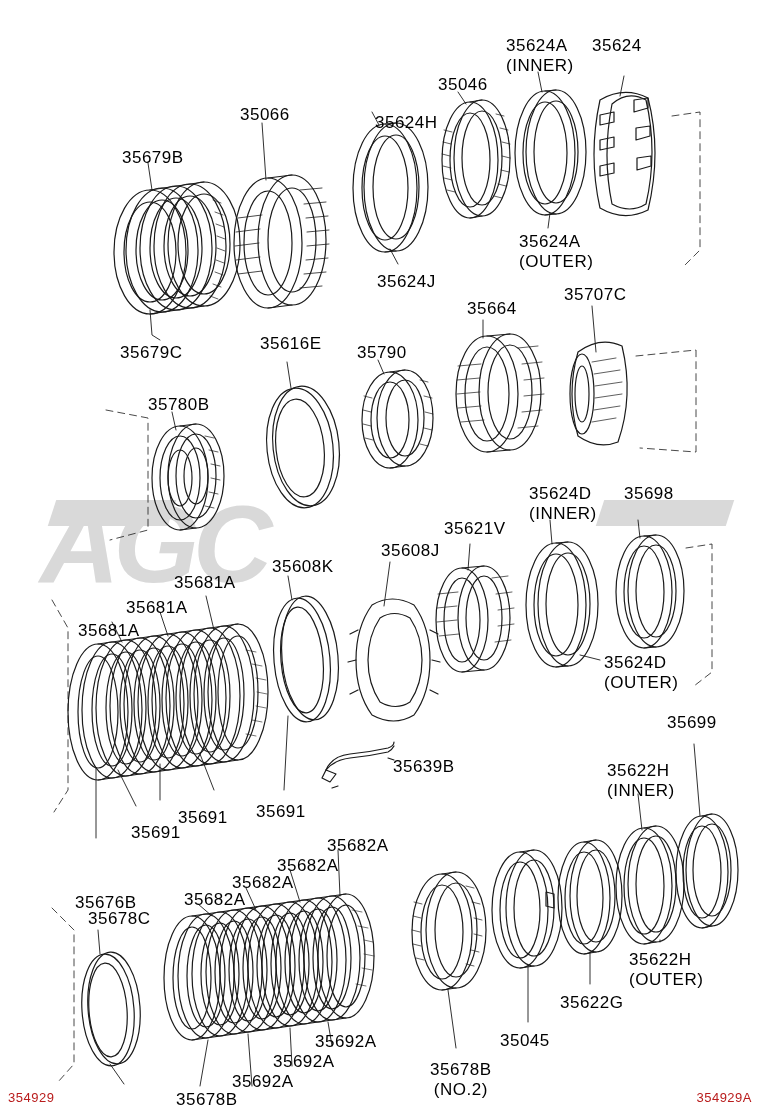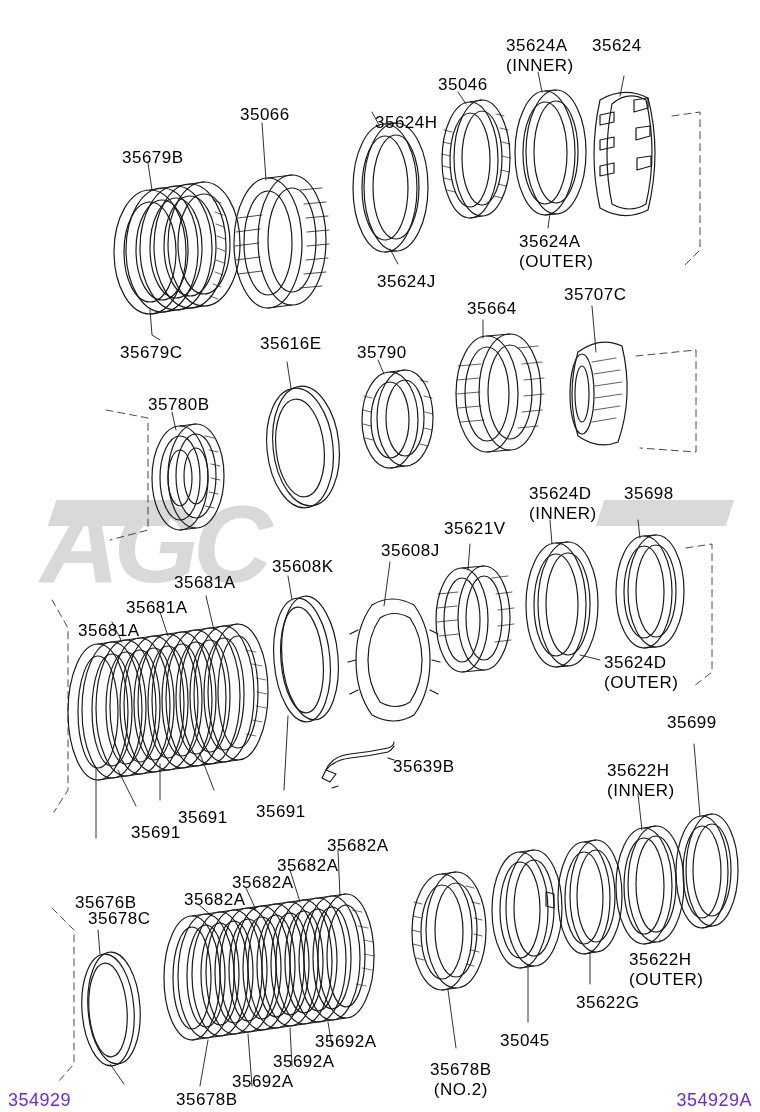--- a/index.html
+++ b/index.html
@@ -20,22 +20,22 @@
   .lbl {
     position: absolute;
     font-family: "Liberation Sans", sans-serif;
     font-size: 17px;
     color: #000000;
     white-space: nowrap;
     letter-spacing: 0.5px;
   }
   .corner {
     position: absolute;
-    font-size: 18px;
-    color: #6d28d9;
+    font-size: 13px;
+    color: #b91c1c;
     letter-spacing: 0.5px;
   }
   svg.art {
     position: absolute;
     left: 0;
     top: 0;
     width: 760px;
     height: 1112px;
     pointer-events: none;
   }
@@ -619,21 +619,21 @@
       <div class="lbl" style="left: 184px; top: 890px;">
         <div>35682A</div>
       </div>
       <div class="lbl" style="left: 88px; top: 909px;">
         <div>35678C</div>
       </div>
       <div class="lbl" style="left: 629px; top: 950px;">
         <div>35622H</div>
         <div class="sub" style="text-align: center;">(OUTER)</div>
       </div>
-      <div class="lbl" style="left: 560px; top: 993px; margin-left: 16px;">
+      <div class="lbl" style="left: 560px; top: 993px;">
         <div>35622G</div>
       </div>
       <div class="lbl" style="left: 500px; top: 1031px;">
         <div>35045</div>
       </div>
       <div class="lbl" style="left: 315px; top: 1032px;">
         <div>35692A</div>
       </div>
       <div class="lbl" style="left: 273px; top: 1052px;">
         <div>35692A</div>

